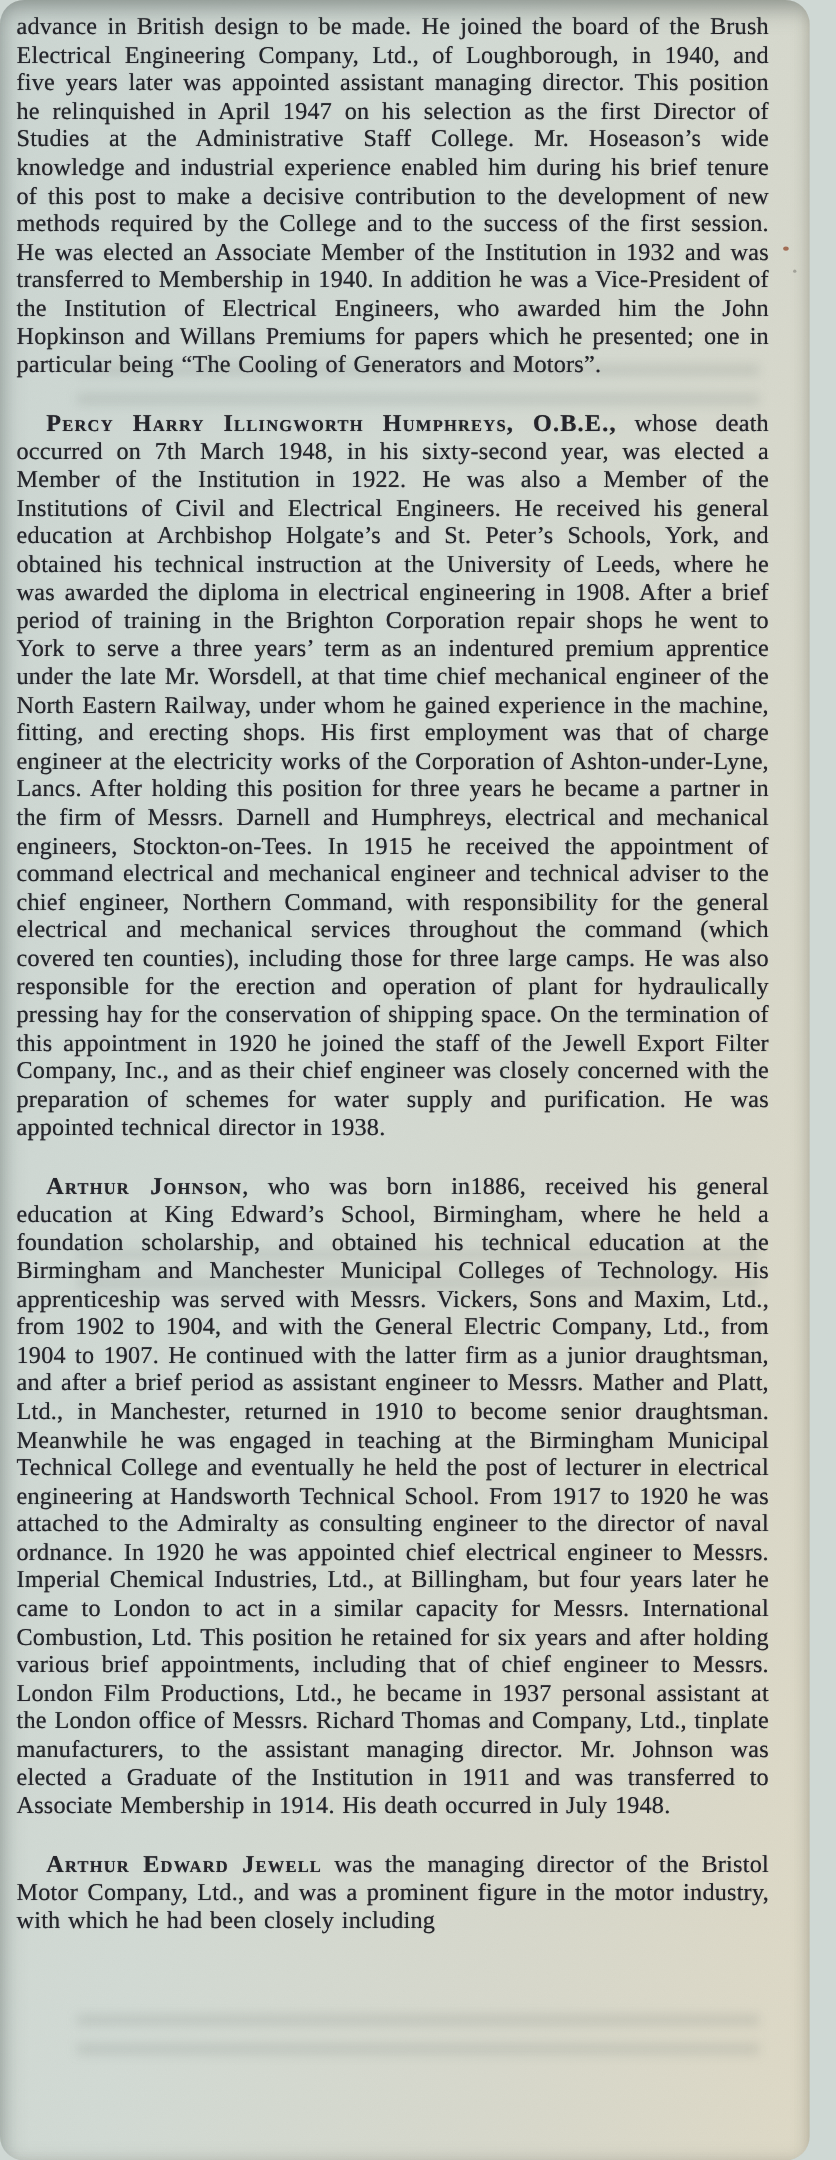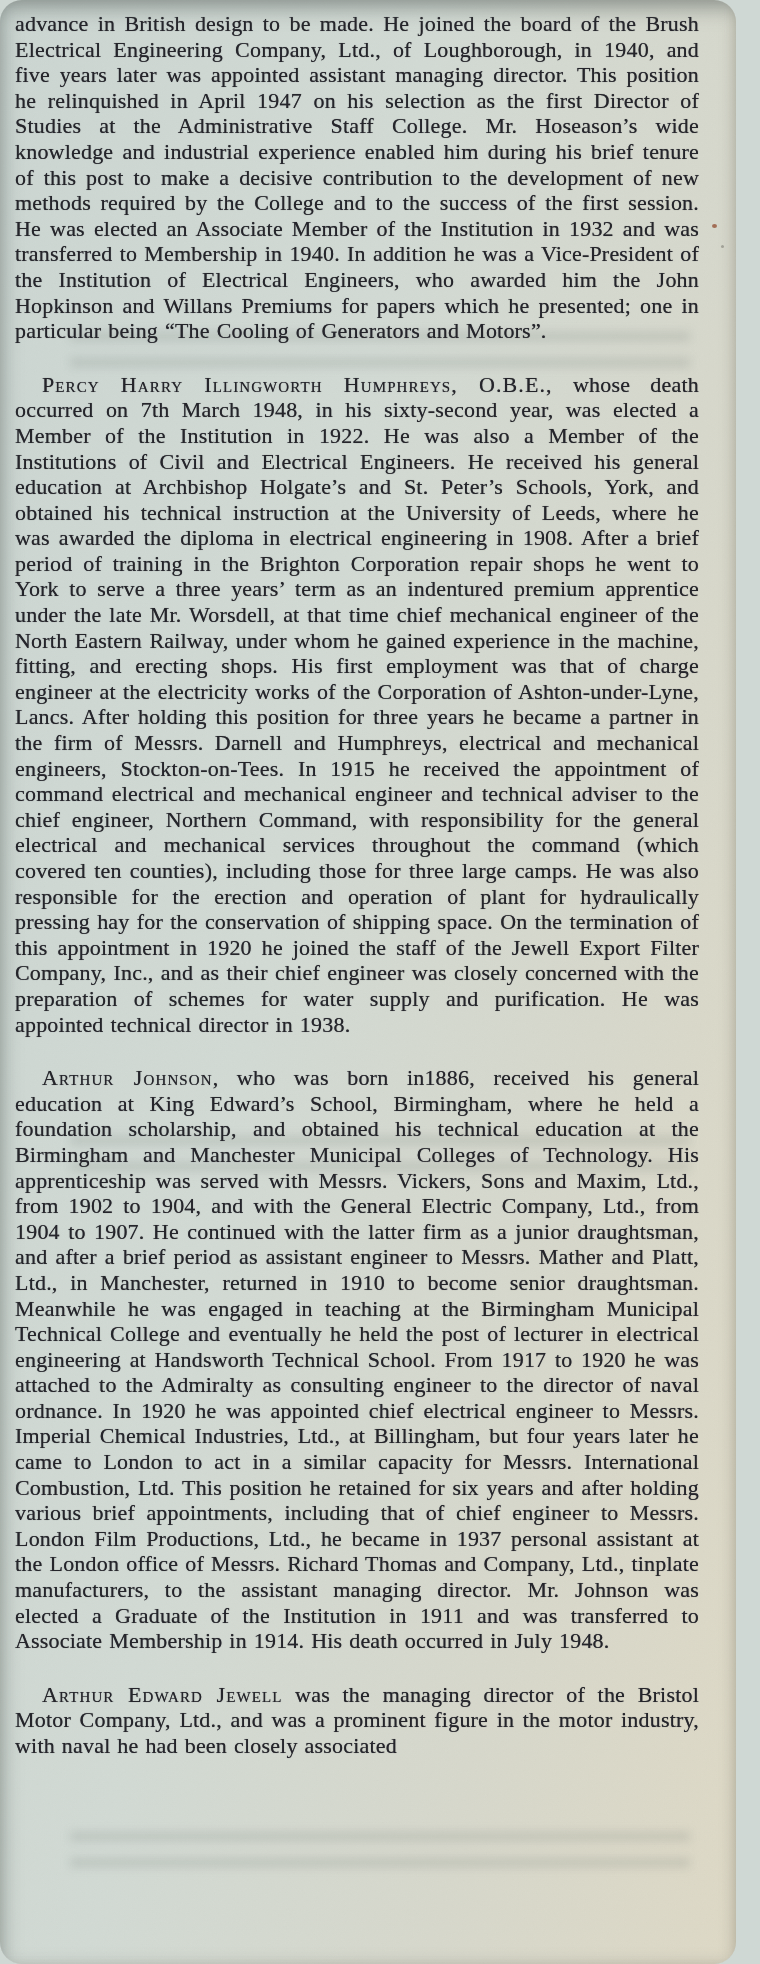--- a/index.html
+++ b/index.html
@@ -36,20 +36,21 @@
     text-align: justify;
     letter-spacing: 0.2px;
     word-spacing: 1.2px;
     text-shadow: 0 0 0.7px rgba(36,36,43,0.75);
   }
   p.obit + p.obit { margin-top: 28px; }
   p.indent { text-indent: 27px; }
   .name {
     font-variant: small-caps;
     letter-spacing: 1.1px;
+    font-weight: bold;
   }
   .speck {
     position: absolute; border-radius: 50%; z-index: 3; pointer-events: none;
   }
   .speck-red   { left: 712px; top: 224px; width: 5px; height: 4px; background: #9a5a3f; opacity: .85; }
   .speck-grey  { left: 721px; top: 245px; width: 3px; height: 3px; background: #8e8e86; opacity: .7; }
   .ghost {
     position: absolute; z-index: 1; pointer-events: none;
     width: 620px; height: 46px; left: 70px;
     background: repeating-linear-gradient(180deg,
@@ -74,21 +75,21 @@
   <div class="ghost ghost-3"></div>
 
   <div class="column">
 
     <p class="obit">advance in British design to be made. He joined the board of the Brush Electrical Engineering Company, Ltd., of Loughborough, in 1940, and five years later was appointed assistant managing director. This position he relinquished in April 1947 on his selection as the first Director of Studies at the Administrative Staff College. Mr. Hoseason’s wide knowledge and industrial experience enabled him during his brief tenure of this post to make a decisive contribution to the development of new methods required by the College and to the success of the first session. He was elected an Associate Member of the Institution in 1932 and was transferred to Membership in 1940. In addition he was a Vice-President of the Institution of Electrical Engineers, who awarded him the John Hopkinson and Willans Premiums for papers which he presented; one in particular being “The Cooling of Generators and Motors”.</p>
 
     <p class="obit indent"><span class="name">Percy Harry Illingworth Humphreys, O.B.E.,</span><span> whose death occurred on 7th March 1948, in his sixty-second year, was elected a Member of the Institution in 1922. He was also a Member of the Institutions of Civil and Electrical Engineers. He received his general education at Archbishop Holgate’s and St. Peter’s Schools, York, and obtained his technical instruction at the University of Leeds, where he was awarded the diploma in electrical engineering in 1908. After a brief period of training in the Brighton Corporation repair shops he went to York to serve a three years’ term as an indentured premium apprentice under the late Mr. Worsdell, at that time chief mechanical engineer of the North Eastern Railway, under whom he gained experience in the machine, fitting, and erecting shops. His first employment was that of charge engineer at the electricity works of the Corporation of Ashton-under-Lyne, Lancs. After holding this position for three years he became a partner in the firm of Messrs. Darnell and Humphreys, electrical and mechanical engineers, Stockton-on-Tees. In 1915 he received the appointment of command electrical and mechanical engineer and technical adviser to the chief engineer, Northern Command, with responsibility for the general electrical and mechanical services throughout the command (which covered ten counties), including those for three large camps. He was also responsible for the erection and operation of plant for hydraulically pressing hay for the conservation of shipping space. On the termination of this appointment in 1920 he joined the staff of the Jewell Export Filter Company, Inc., and as their chief engineer was closely concerned with the preparation of schemes for water supply and purification. He was appointed technical director in 1938.</span></p>
 
     <p class="obit indent"><span class="name">Arthur Johnson</span><span>, who was born in1886, received his general education at King Edward’s School, Birmingham, where he held a foundation scholarship, and obtained his technical education at the Birmingham and Manchester Municipal Colleges of Technology. His apprenticeship was served with Messrs. Vickers, Sons and Maxim, Ltd., from 1902 to 1904, and with the General Electric Company, Ltd., from 1904 to 1907. He continued with the latter firm as a junior draughtsman, and after a brief period as assistant engineer to Messrs. Mather and Platt, Ltd., in Manchester, returned in 1910 to become senior draughtsman. Meanwhile he was engaged in teaching at the Birmingham Municipal Technical College and eventually he held the post of lecturer in electrical engineering at Handsworth Technical School. From 1917 to 1920 he was attached to the Admiralty as consulting engineer to the director of naval ordnance. In 1920 he was appointed chief electrical engineer to Messrs. Imperial Chemical Industries, Ltd., at Billingham, but four years later he came to London to act in a similar capacity for Messrs. International Combustion, Ltd. This position he retained for six years and after holding various brief appointments, including that of chief engineer to Messrs. London Film Productions, Ltd., he became in 1937 personal assistant at the London office of Messrs. Richard Thomas and Company, Ltd., tinplate manufacturers, to the assistant managing director. Mr. Johnson was elected a Graduate of the Institution in 1911 and was transferred to Associate Membership in 1914. His death occurred in July 1948.</span></p>
 
-    <p class="obit indent"><span class="name">Arthur Edward Jewell</span><span> was the managing director of the Bristol Motor Company, Ltd., and was a prominent figure in the motor industry, with naval he had been closely associated</span></p>
+    <p class="obit indent"><span class="name">Arthur Edward Jewell</span><span> was the managing director of the Bristol Motor Company, Ltd., and was a prominent figure in the motor industry, with which he had been closely including</span></p>
 
   </div>
 
   <div class="speck speck-red"></div>
   <div class="speck speck-grey"></div>
 
   <svg class="grain" width="760" height="1964" xmlns="http://www.w3.org/2000/svg">
     <filter id="paperNoise">
       <feTurbulence type="fractalNoise" baseFrequency="0.9" numOctaves="2" stitchTiles="stitch"></feTurbulence>
       <feColorMatrix type="matrix" values="0 0 0 0 0.42  0 0 0 0 0.45  0 0 0 0 0.43  0 0 0 0.05 0"></feColorMatrix>

